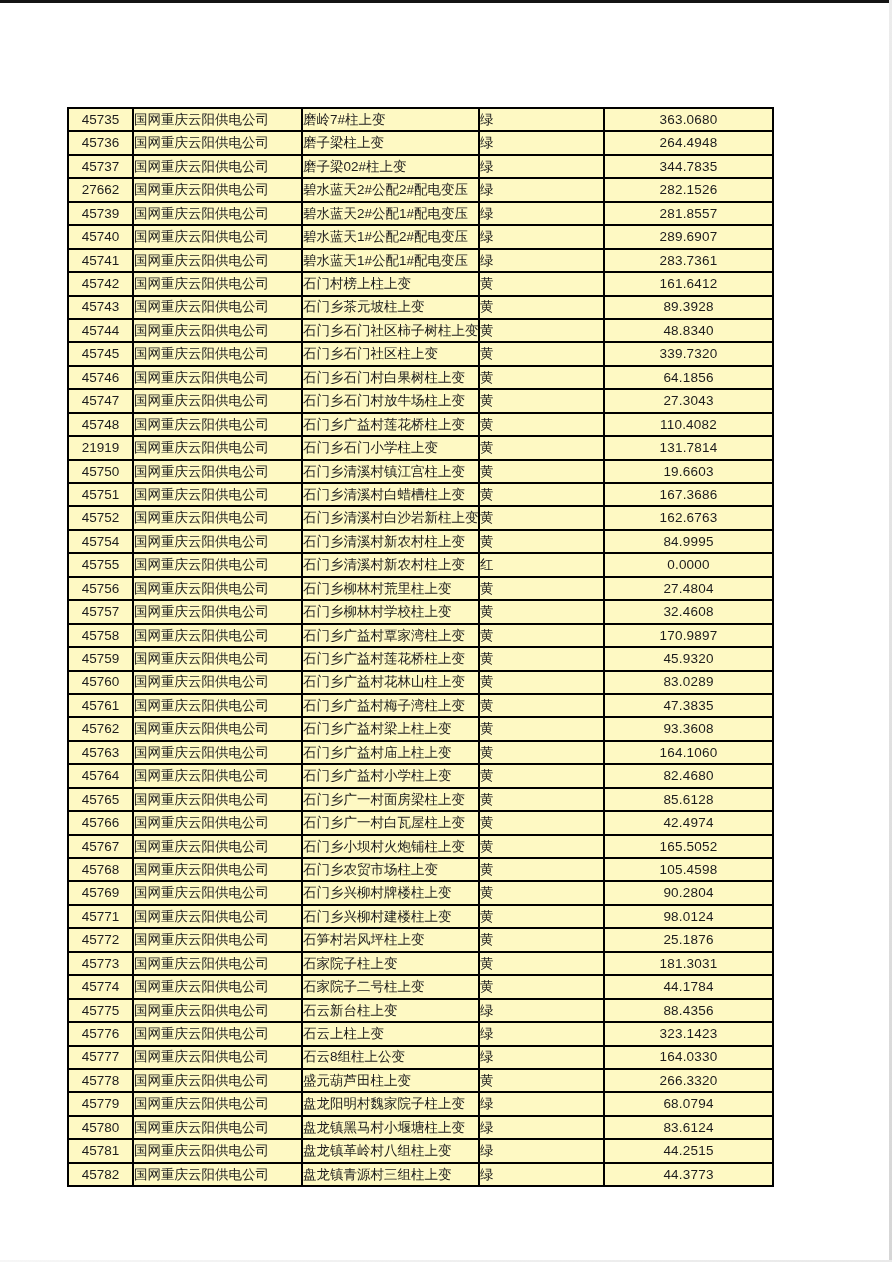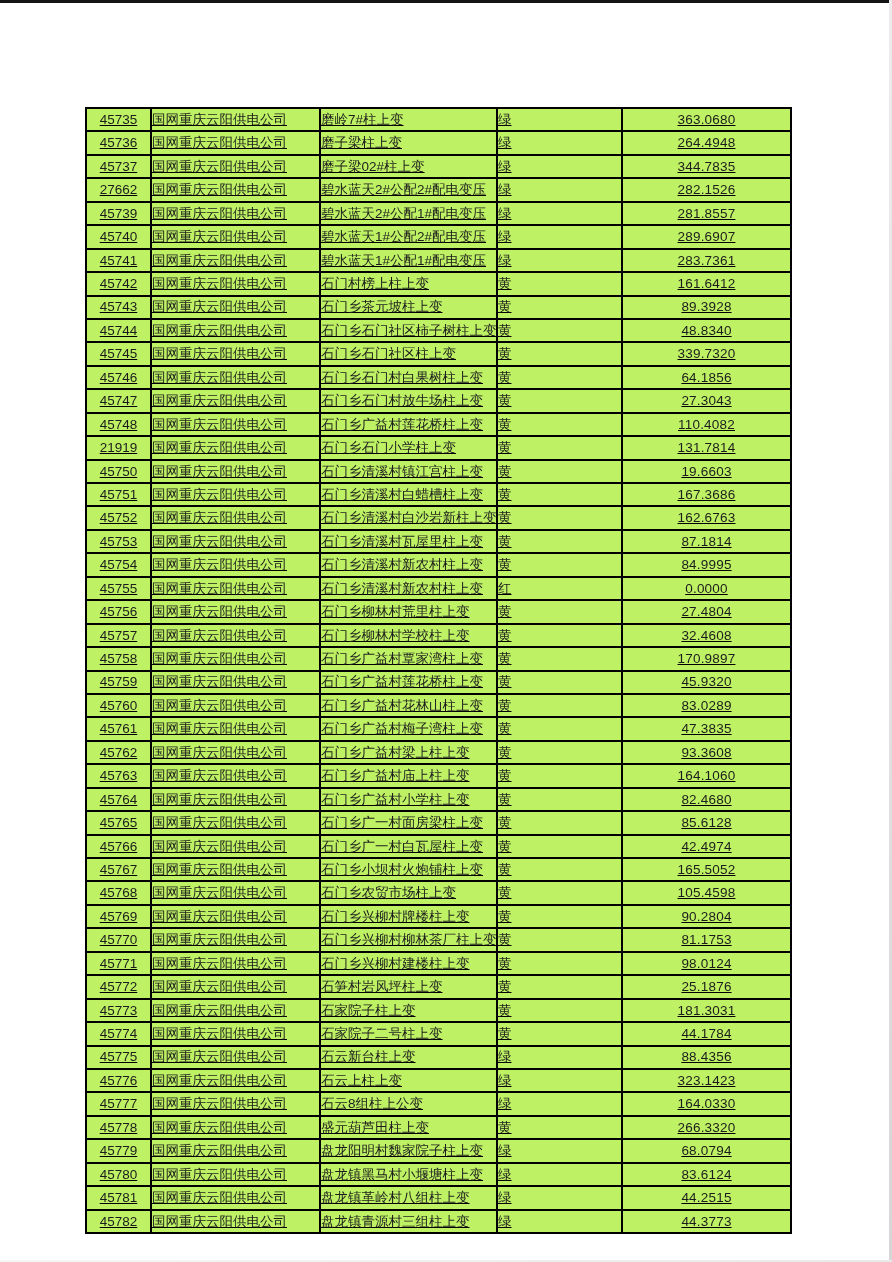--- a/index.html
+++ b/index.html
@@ -17,26 +17,25 @@
   }
   .right-edge{
     position:absolute;top:0;right:0;width:3px;height:1262px;
     background:linear-gradient(180deg,#ececec 0%,#e0e0e0 60%,#d6d6d6 100%);
   }
   .bottom-edge{
     position:absolute;left:0;bottom:0;width:892px;height:2px;
     background:linear-gradient(90deg,#f6f6f6,#e9e9e9);
   }
   table.grid{
-    position:absolute;left:85px;top:107px;
+    position:absolute;left:67px;top:107px;
     width:705px;height:1030px;
     border-collapse:collapse;
     table-layout:fixed;
-    background:#bef264;
-    text-decoration:underline;
+    background:#fef9c3;
   }
   table.grid td{
     border:2px solid #000000;
     font-size:13.5px;
     line-height:1;
     color:#1c1c1c;
     vertical-align:middle;
     overflow:hidden;
     white-space:nowrap;
     padding:0;
@@ -183,27 +182,20 @@
           <td class="c-value">167.3686</td>
         </tr>
         <tr>
           <td class="c-id">45752</td>
           <td class="c-company">国网重庆云阳供电公司</td>
           <td class="c-name">石门乡清溪村白沙岩新柱上变</td>
           <td class="c-status">黄</td>
           <td class="c-value">162.6763</td>
         </tr>
         <tr>
-          <td class="c-id">45753</td>
-          <td class="c-company">国网重庆云阳供电公司</td>
-          <td class="c-name">石门乡清溪村瓦屋里柱上变</td>
-          <td class="c-status">黄</td>
-          <td class="c-value">87.1814</td>
-        </tr>
-        <tr>
           <td class="c-id">45754</td>
           <td class="c-company">国网重庆云阳供电公司</td>
           <td class="c-name">石门乡清溪村新农村柱上变</td>
           <td class="c-status">黄</td>
           <td class="c-value">84.9995</td>
         </tr>
         <tr>
           <td class="c-id">45755</td>
           <td class="c-company">国网重庆云阳供电公司</td>
           <td class="c-name">石门乡清溪村新农村柱上变</td>
@@ -300,27 +292,20 @@
           <td class="c-name">石门乡农贸市场柱上变</td>
           <td class="c-status">黄</td>
           <td class="c-value">105.4598</td>
         </tr>
         <tr>
           <td class="c-id">45769</td>
           <td class="c-company">国网重庆云阳供电公司</td>
           <td class="c-name">石门乡兴柳村牌楼柱上变</td>
           <td class="c-status">黄</td>
           <td class="c-value">90.2804</td>
-        </tr>
-        <tr>
-          <td class="c-id">45770</td>
-          <td class="c-company">国网重庆云阳供电公司</td>
-          <td class="c-name">石门乡兴柳村柳林茶厂柱上变</td>
-          <td class="c-status">黄</td>
-          <td class="c-value">81.1753</td>
         </tr>
         <tr>
           <td class="c-id">45771</td>
           <td class="c-company">国网重庆云阳供电公司</td>
           <td class="c-name">石门乡兴柳村建楼柱上变</td>
           <td class="c-status">黄</td>
           <td class="c-value">98.0124</td>
         </tr>
         <tr>
           <td class="c-id">45772</td>

